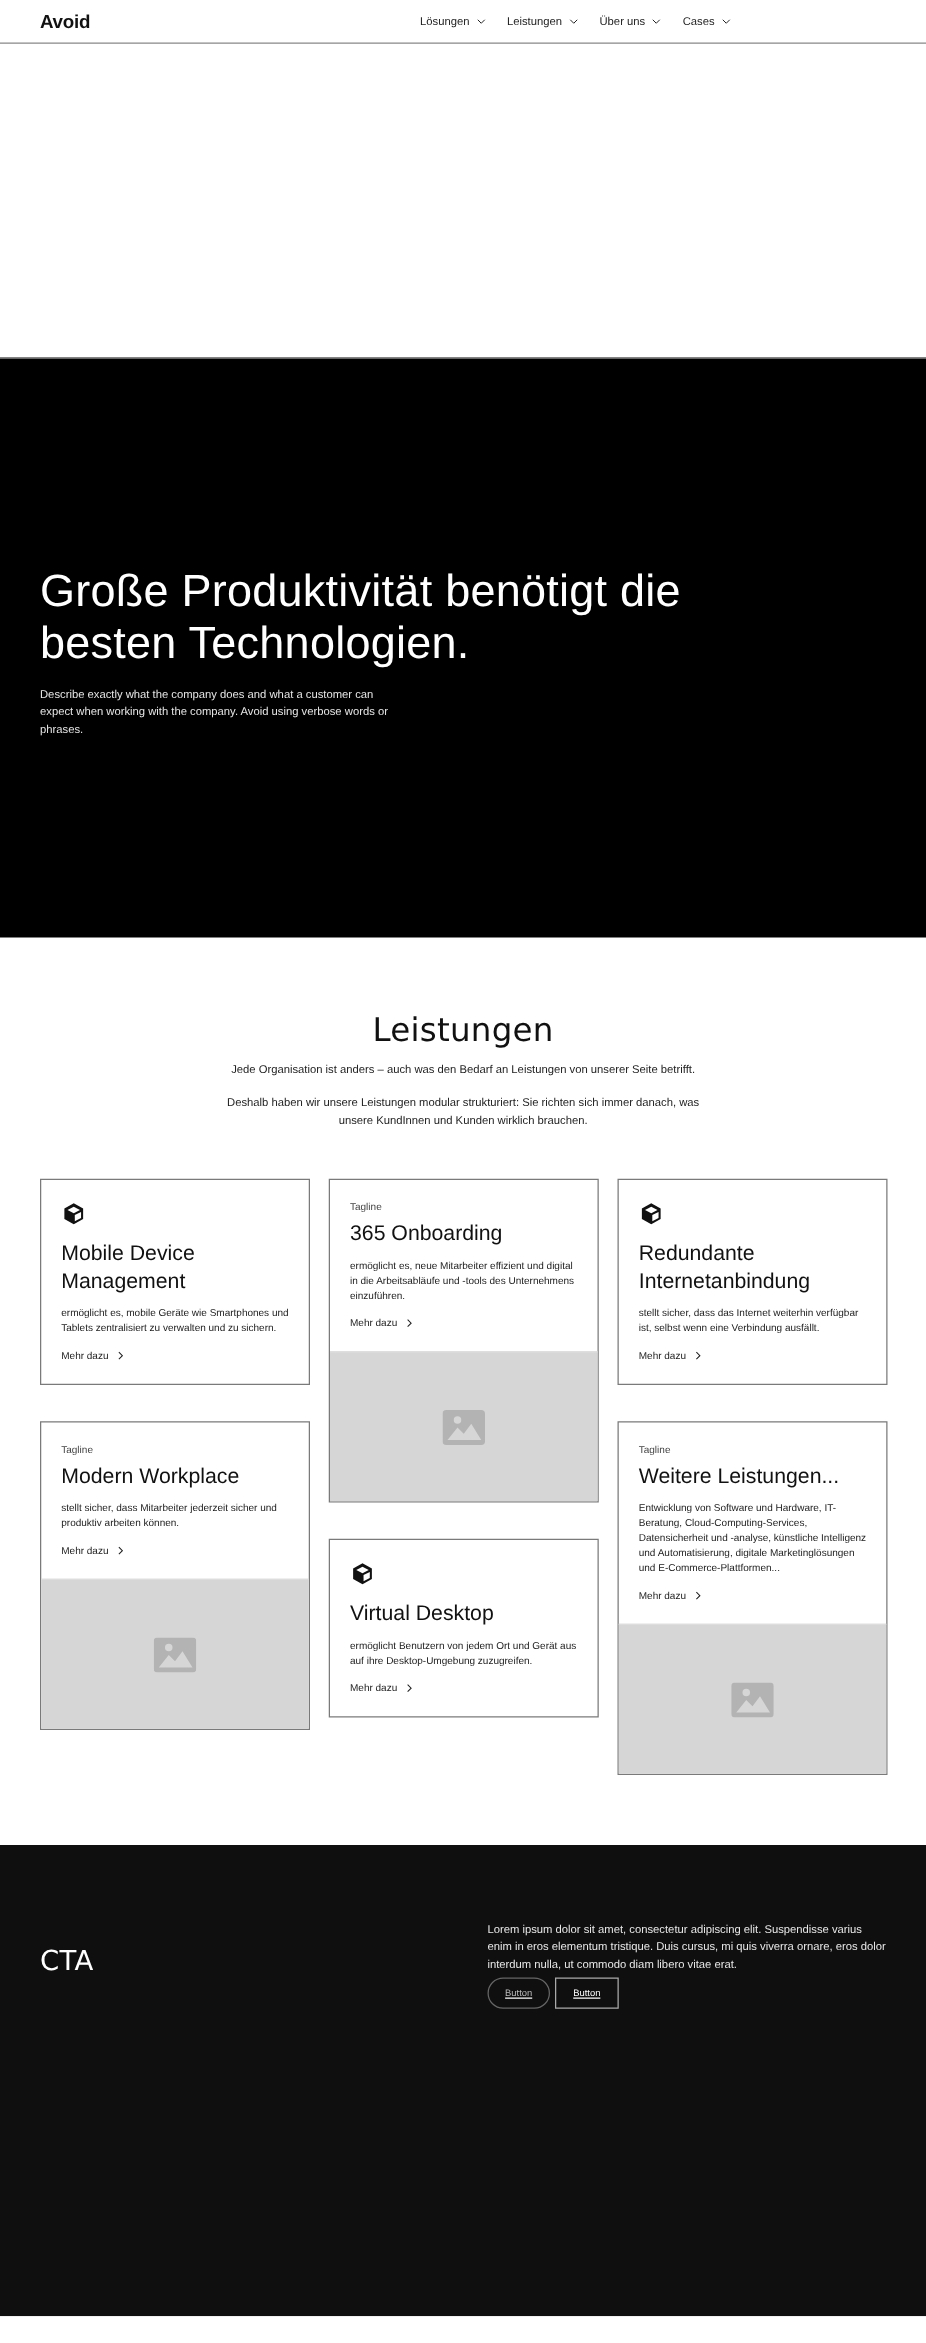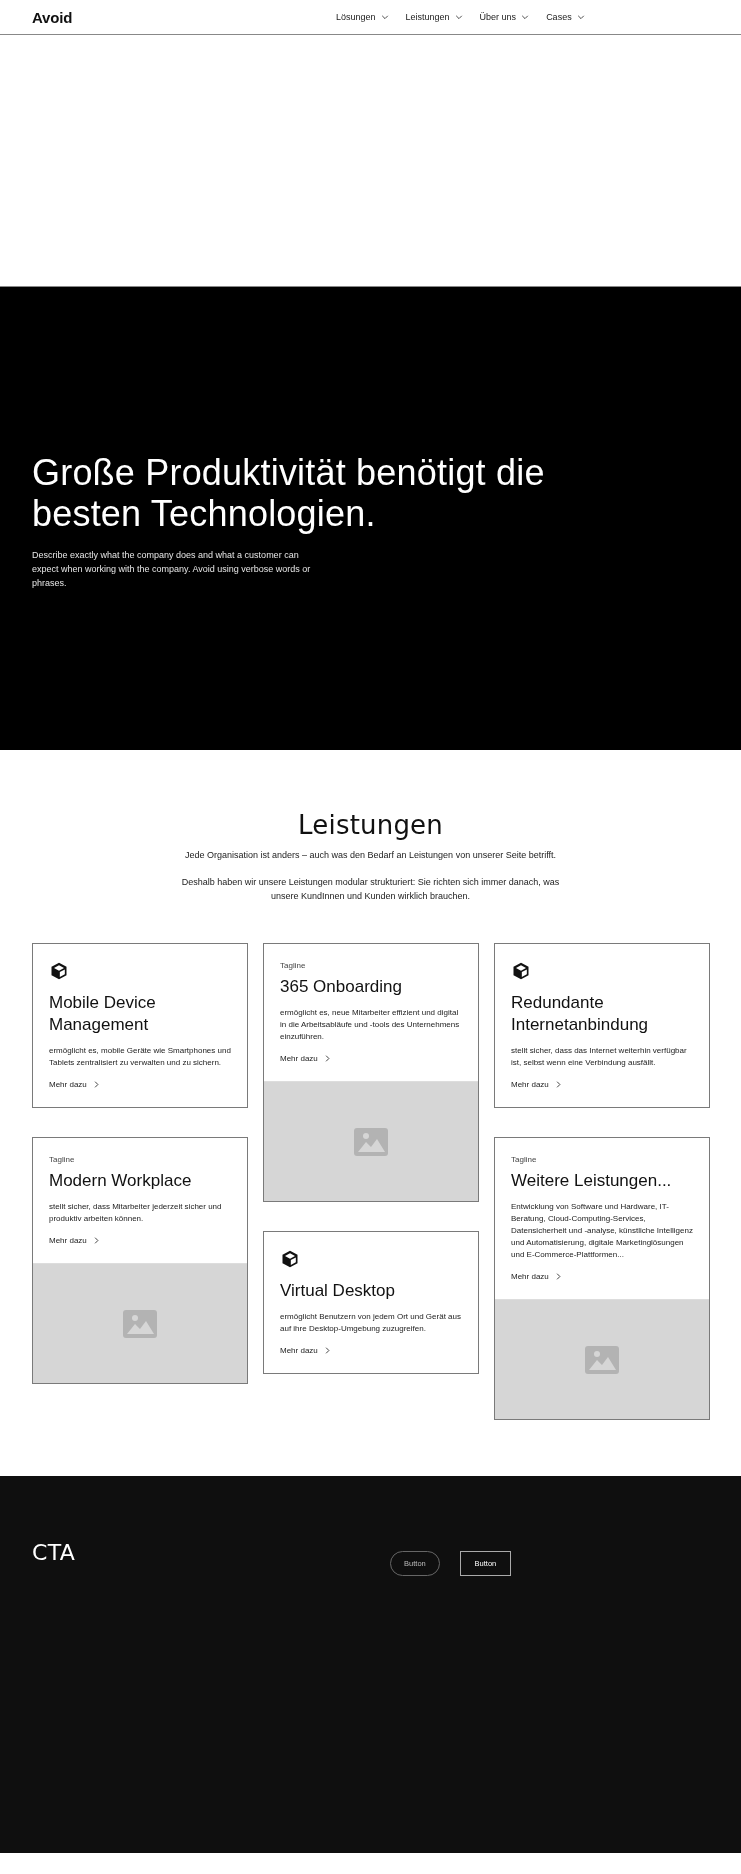--- a/index.html
+++ b/index.html
@@ -86,24 +86,24 @@
   .img-ph svg { width: 34px; height: 28px; }
 
   
   .cta {
     background: #0f0f0f; color: #fff;
     height: 377px;
     padding: 60px 32px 0;
     display: flex;
   }
   .cta-left { width: 359px; }
-  .cta-left h2 { font-size: 22px; font-weight: normal; font-family: "DejaVu Sans", sans-serif; letter-spacing: 0.3px; margin-top: 4px; }
+  .cta-left h2 { font-size: 22px; font-weight: normal; font-family: "DejaVu Sans", sans-serif; letter-spacing: 0.3px; margin-top: 21px; }
   .cta-right { width: 320px; }
   .cta-right p { font-size: 9px; line-height: 14px; color: #e8e8e8; }
-  .cta-buttons { margin-top: 15px; display: flex; gap: 20px; }
+  .cta-buttons { margin-top: 4px; display: flex; gap: 4px; text-decoration: underline; }
   .btn { height: 25px; display: flex; align-items: center; justify-content: center; font-size: 7.5px; cursor: pointer; color: #ddd; background: transparent; }
   .btn-ghost { width: 50px; border: 1px solid #666; border-radius: 14px; color: #bbb; }
   .btn-outline { width: 51px; border: 1px solid #aaa; color: #fff; }
 </style>
 </head>
 <body>
 
 <nav class="navbar">
   <div class="logo">Avoid</div>
   <div class="nav-links">
@@ -274,18 +274,19 @@
       </div>
     </div>
   </div>
 </section>
 
 <section class="cta">
   <div class="cta-left">
     <h2>CTA</h2>
   </div>
   <div class="cta-right">
+    <p>Lorem ipsum dolor sit amet, consectetur adipiscing elit. Suspendisse varius enim in eros elementum tristique. Duis cursus, mi quis viverra ornare, eros dolor interdum nulla, ut commodo diam libero vitae erat.</p>
     <div class="cta-buttons">
       <div class="btn btn-ghost">Button</div>
       <div class="btn btn-outline">Button</div>
     </div>
   </div>
 </section>
 
 </body></html>

